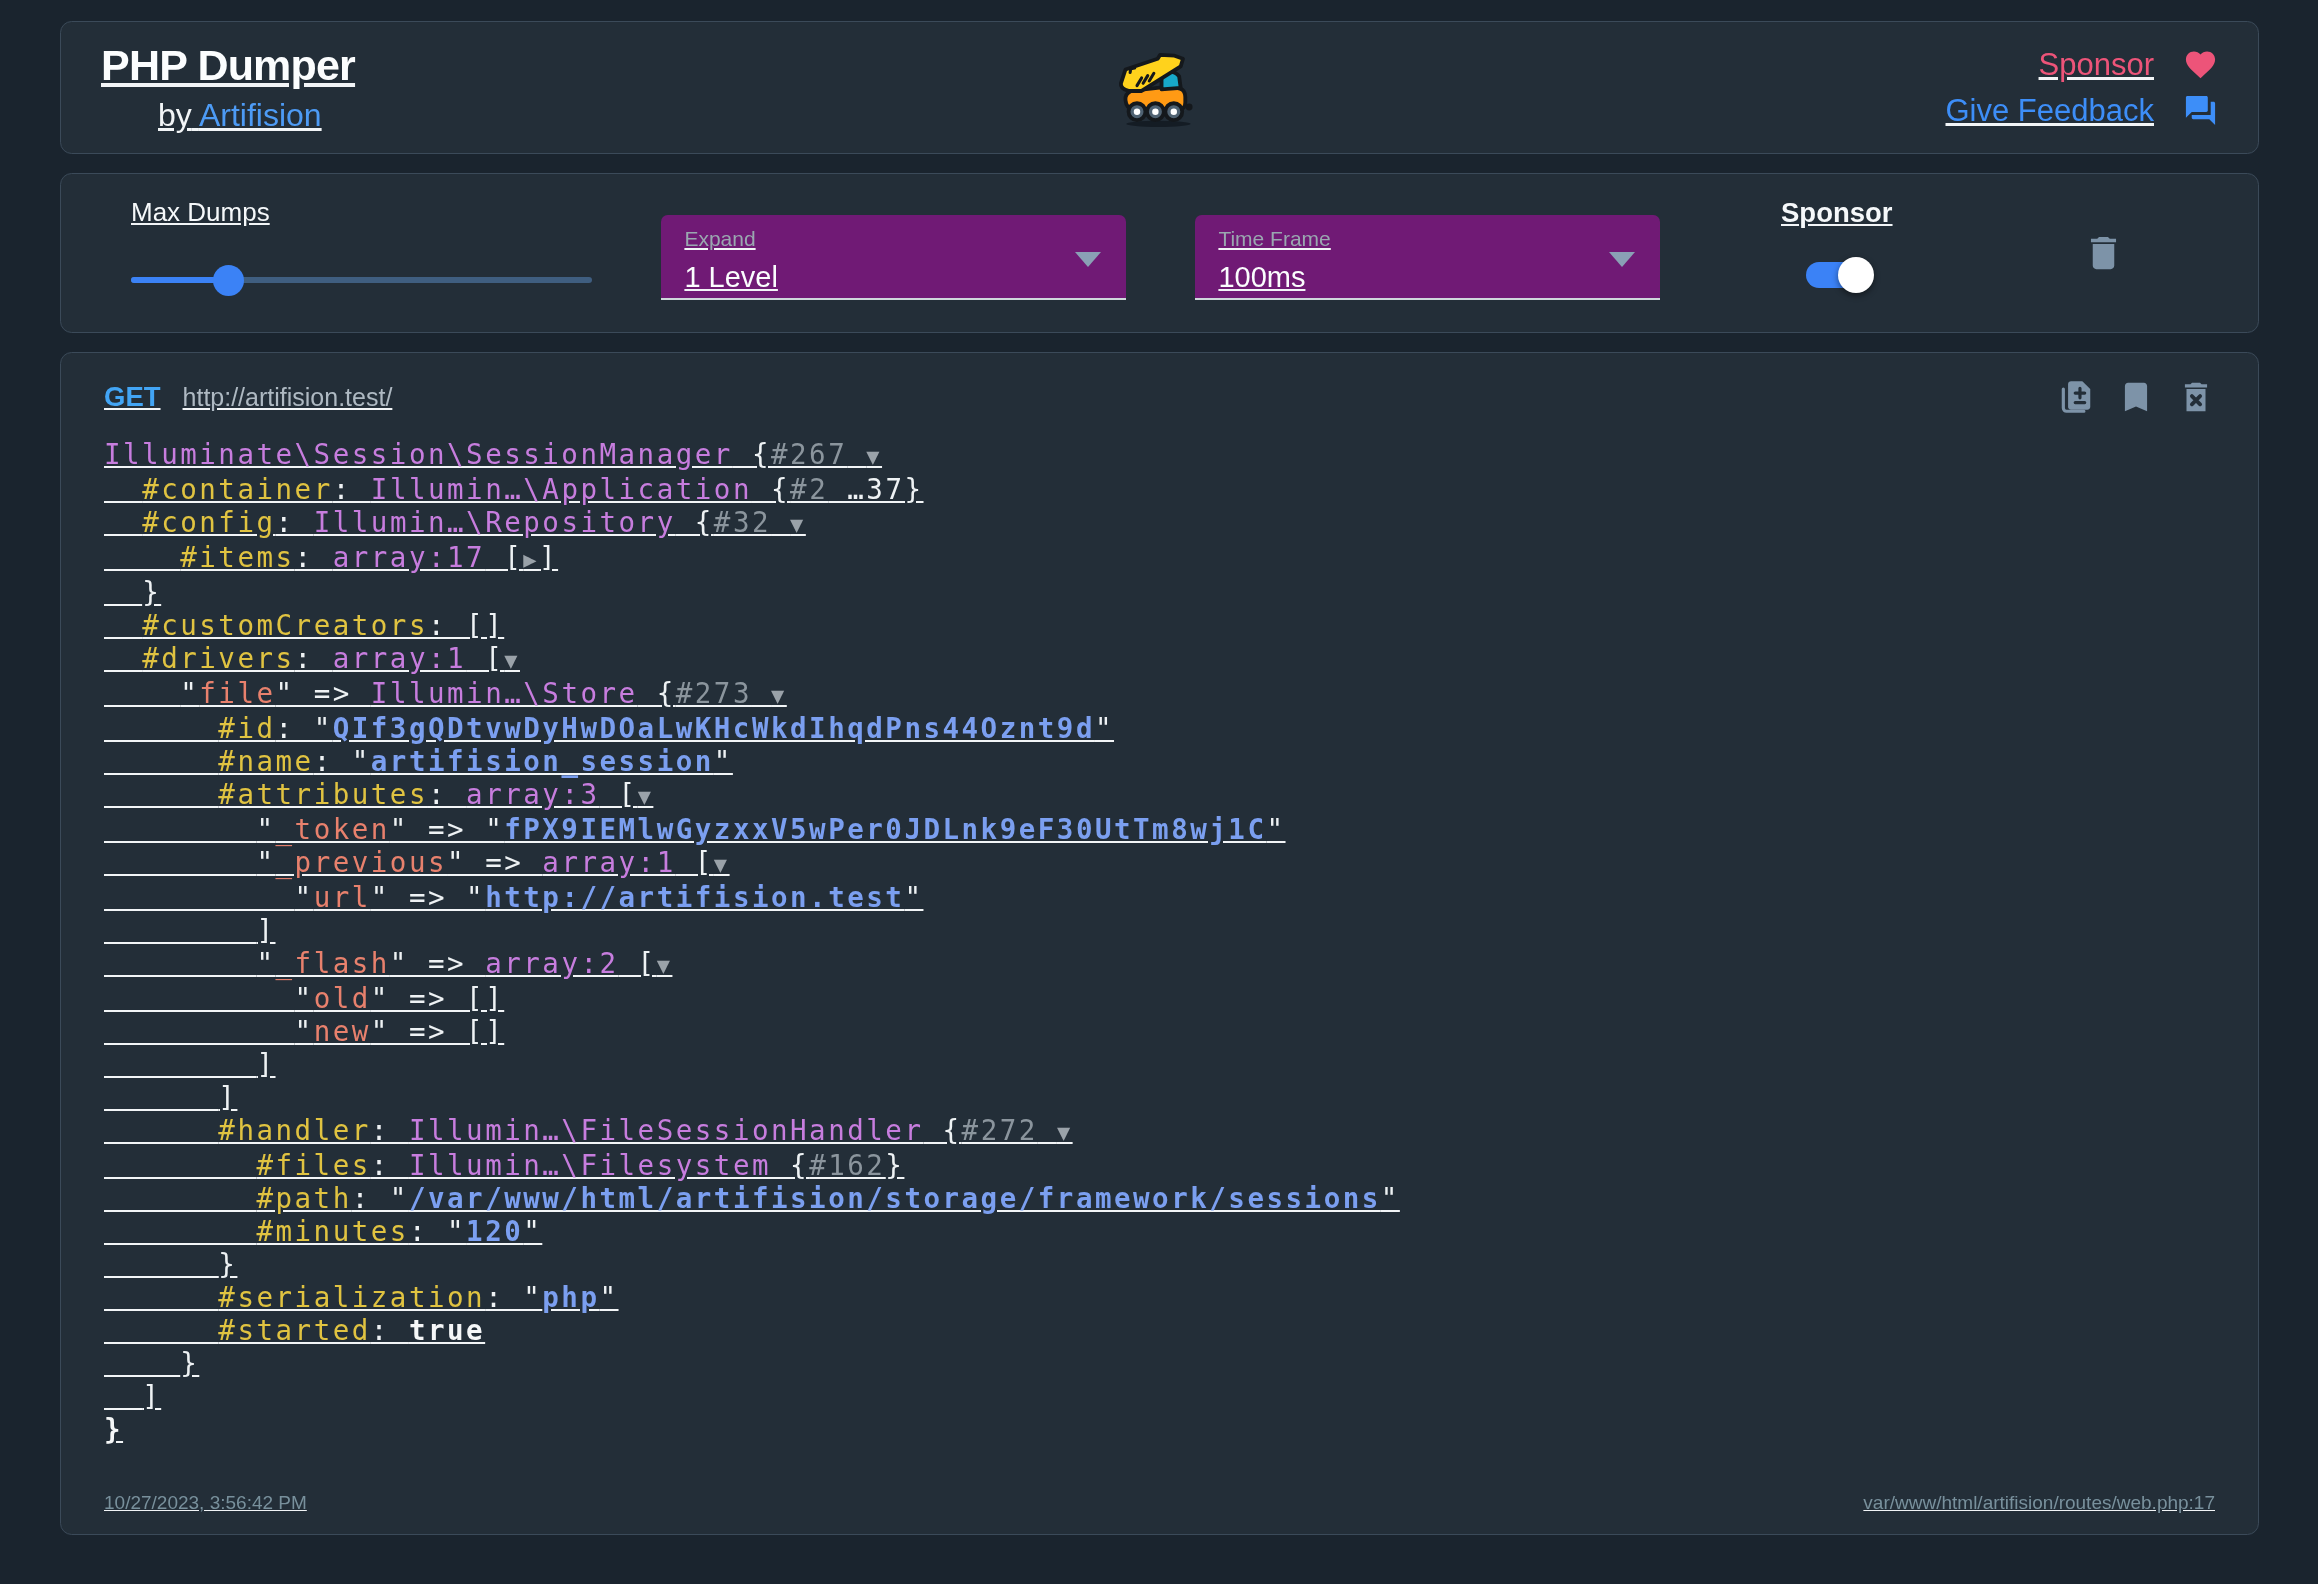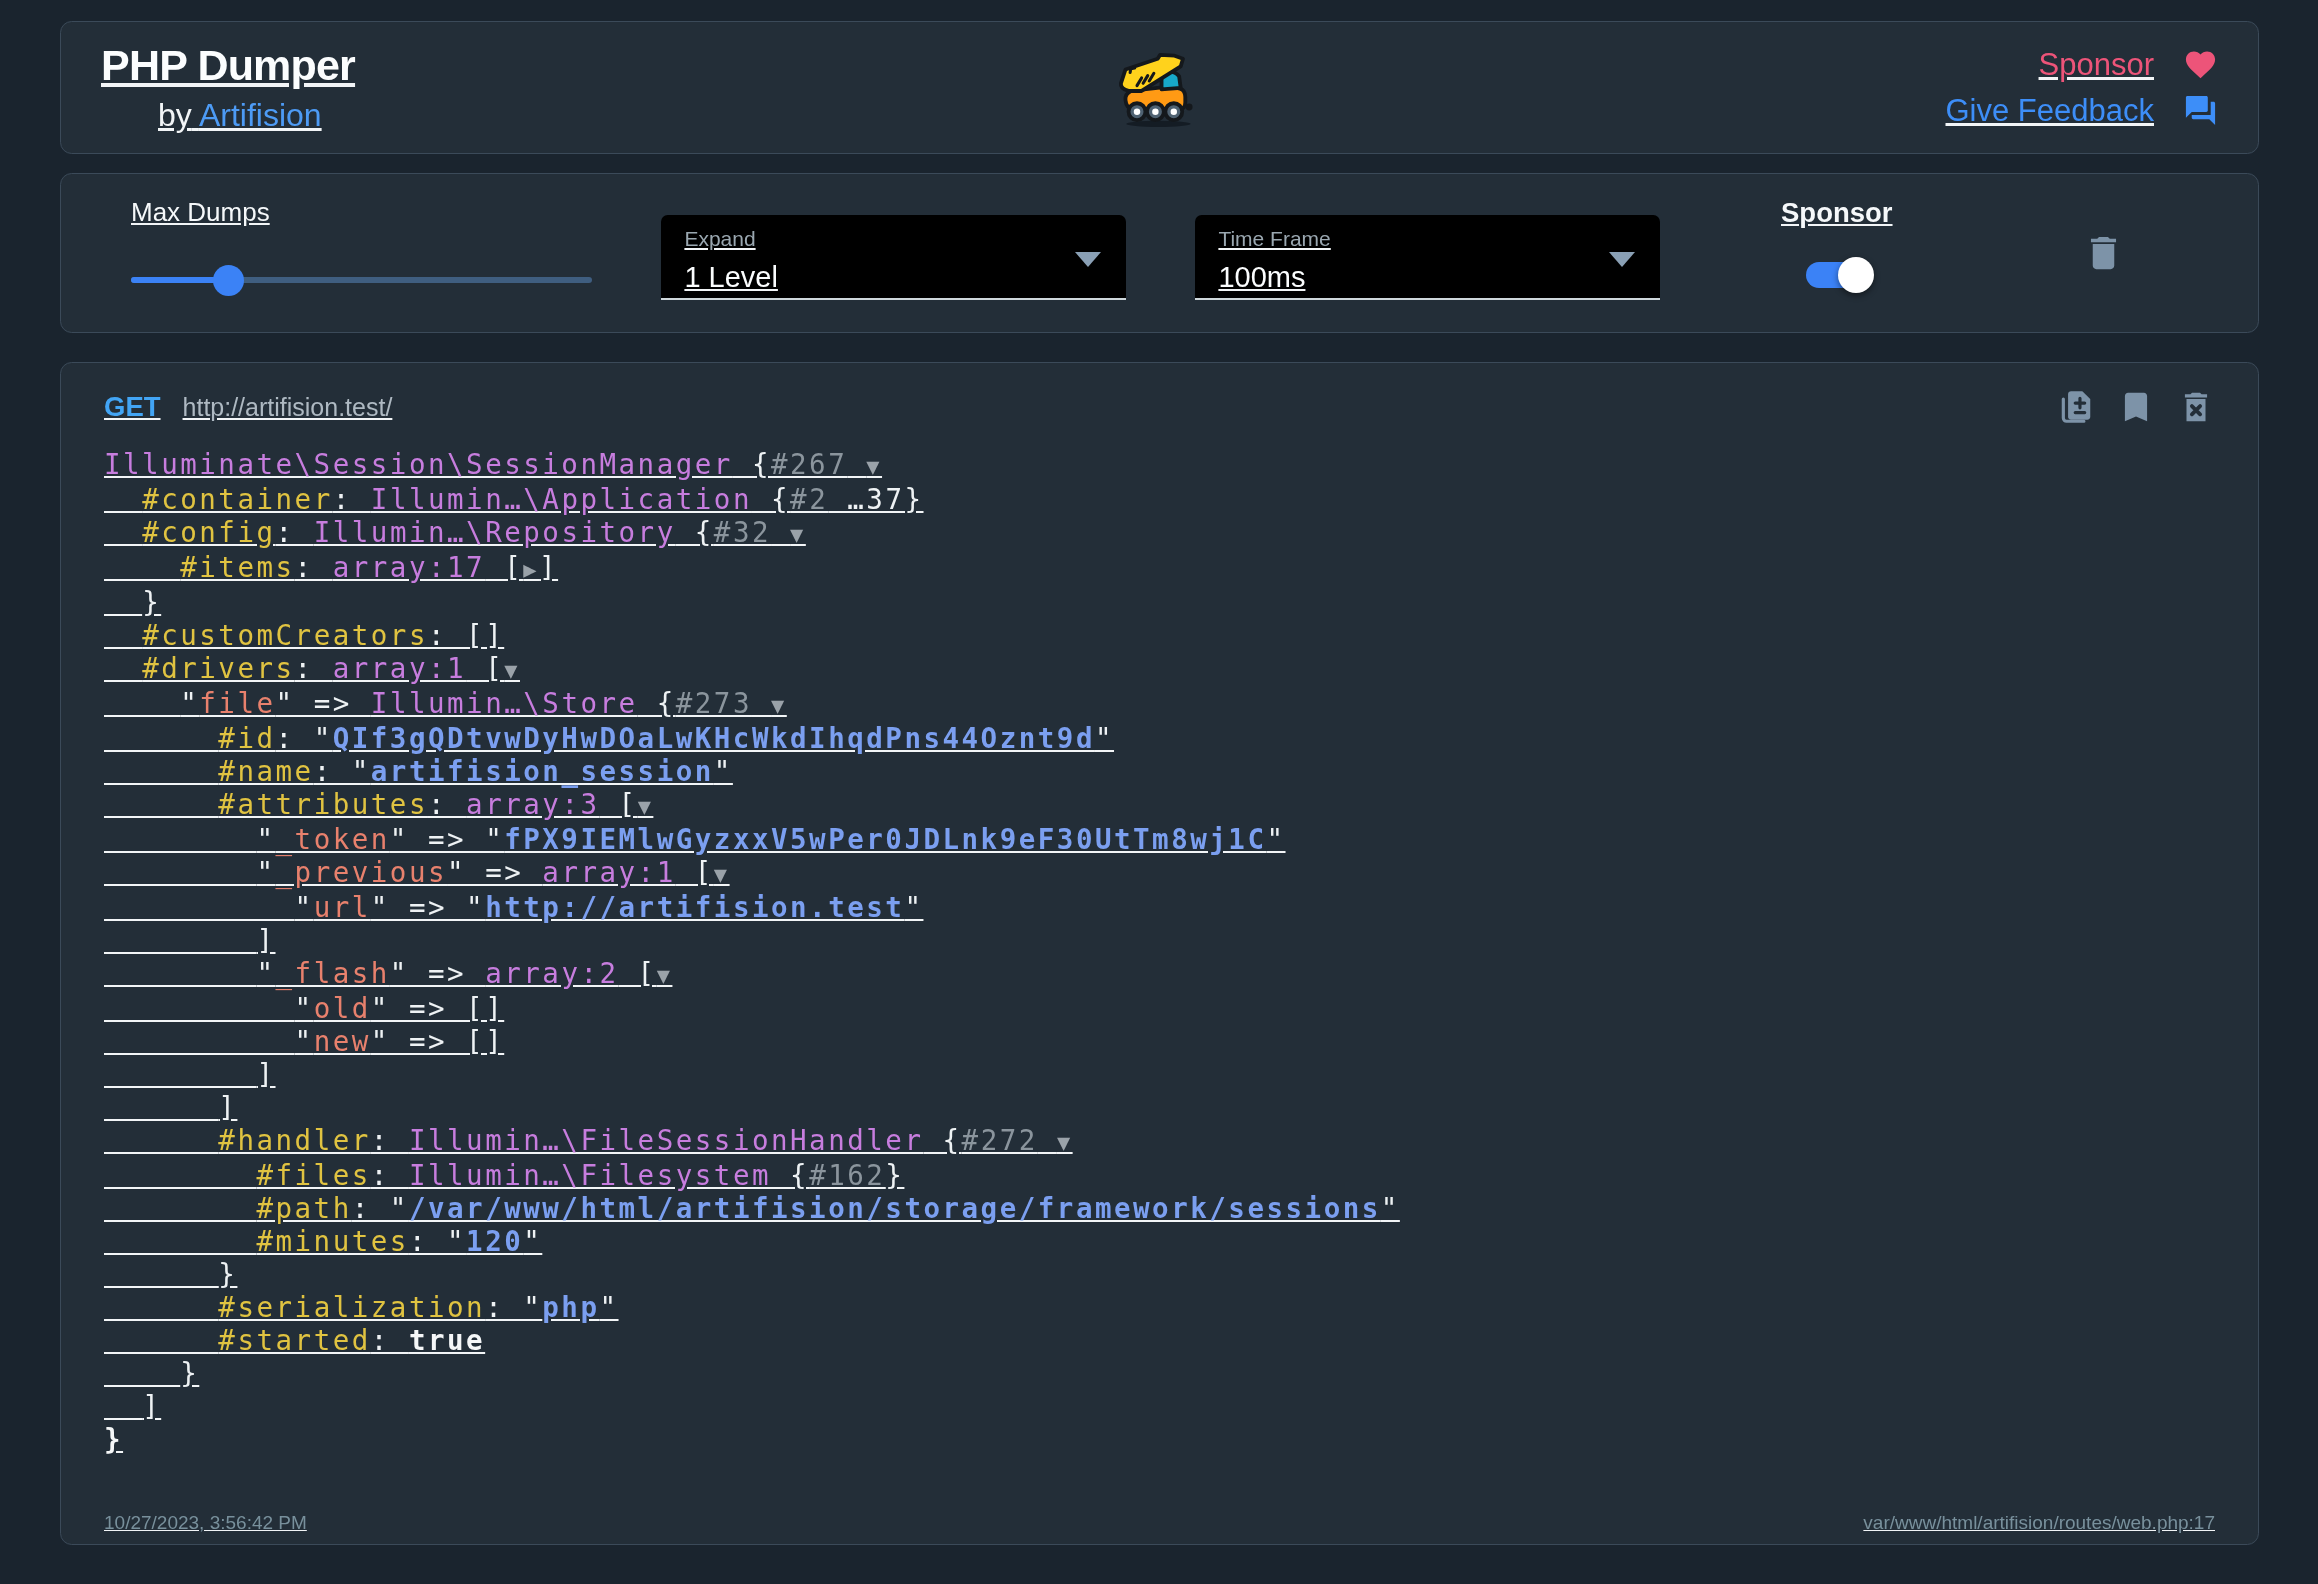--- a/index.html
+++ b/index.html
@@ -47,21 +47,21 @@
   .control-label { font-size:26px; color:#f5f8fa; }
   .slider { position:relative; height:33px; margin-top:35px; cursor:pointer; }
   .slider-track { position:absolute; top:14px; left:0; width:100%; height:5.8px; border-radius:3.3px; background:#3f5e80; }
   .slider-fill  { position:absolute; top:14px; left:0; height:5.8px; border-radius:3.3px; background:#3b82f6; }
   .slider-thumb {
     position:absolute; top:1.7px; width:31px; height:31px; border-radius:50%;
     background:#3b82f6; cursor:grab;
   }
   .select {
     width:465px; height:85px; margin-left:69px; margin-top:17.5px;
-    background:#000000;
+    background:#701a75;
     border-bottom:2.5px solid #cfd8dc;
     border-radius:6.7px 6.7px 0 0;
     padding:11.7px 23.4px 0 23.4px;
     position:relative; cursor:pointer;
   }
   .select-label { font-size:21px; color:#9aa7b0; }
   .select-value { font-size:29px; color:#fbfdfe; margin-top:10px; }
   .select-arrow {
     position:absolute; right:25px; top:37px;
     width:0; height:0;
@@ -73,23 +73,23 @@
   .switch .thumb {
     position:absolute; top:-5px; right:-6.7px;
     width:36px; height:36px; border-radius:50%;
     background:#ffffff; box-shadow:0 2.5px 6.7px rgba(0,0,0,.45);
   }
   .trash-btn { margin-left:auto; margin-right:93px; margin-top:32px; background:none; border:none; cursor:pointer; }
   .trash-btn svg { width:43px; height:48px; }
 
   
   .dump-card {
-    height:1183px; margin-top:29px;
+    height:1183px; margin-top:19px;
     display:flex; flex-direction:column;
-    padding:25px 43px 10px 43px;
+    padding:25px 43px 20px 43px;
   }
   .dump-header { display:flex; align-items:center; }
   .method { font-size:27.5px; font-weight:bold; color:#42a5f5; }
   .req-url { font-size:25px; color:#aeb9c2; margin-left:22px; }
   .dump-actions { margin-left:auto; display:flex; align-items:center; gap:22px; }
   .action-btn { background:none; border:none; cursor:pointer; line-height:0; }
   .action-btn svg { width:38px; height:38px; }
 
   .dump-body {
     margin-top:22px;

